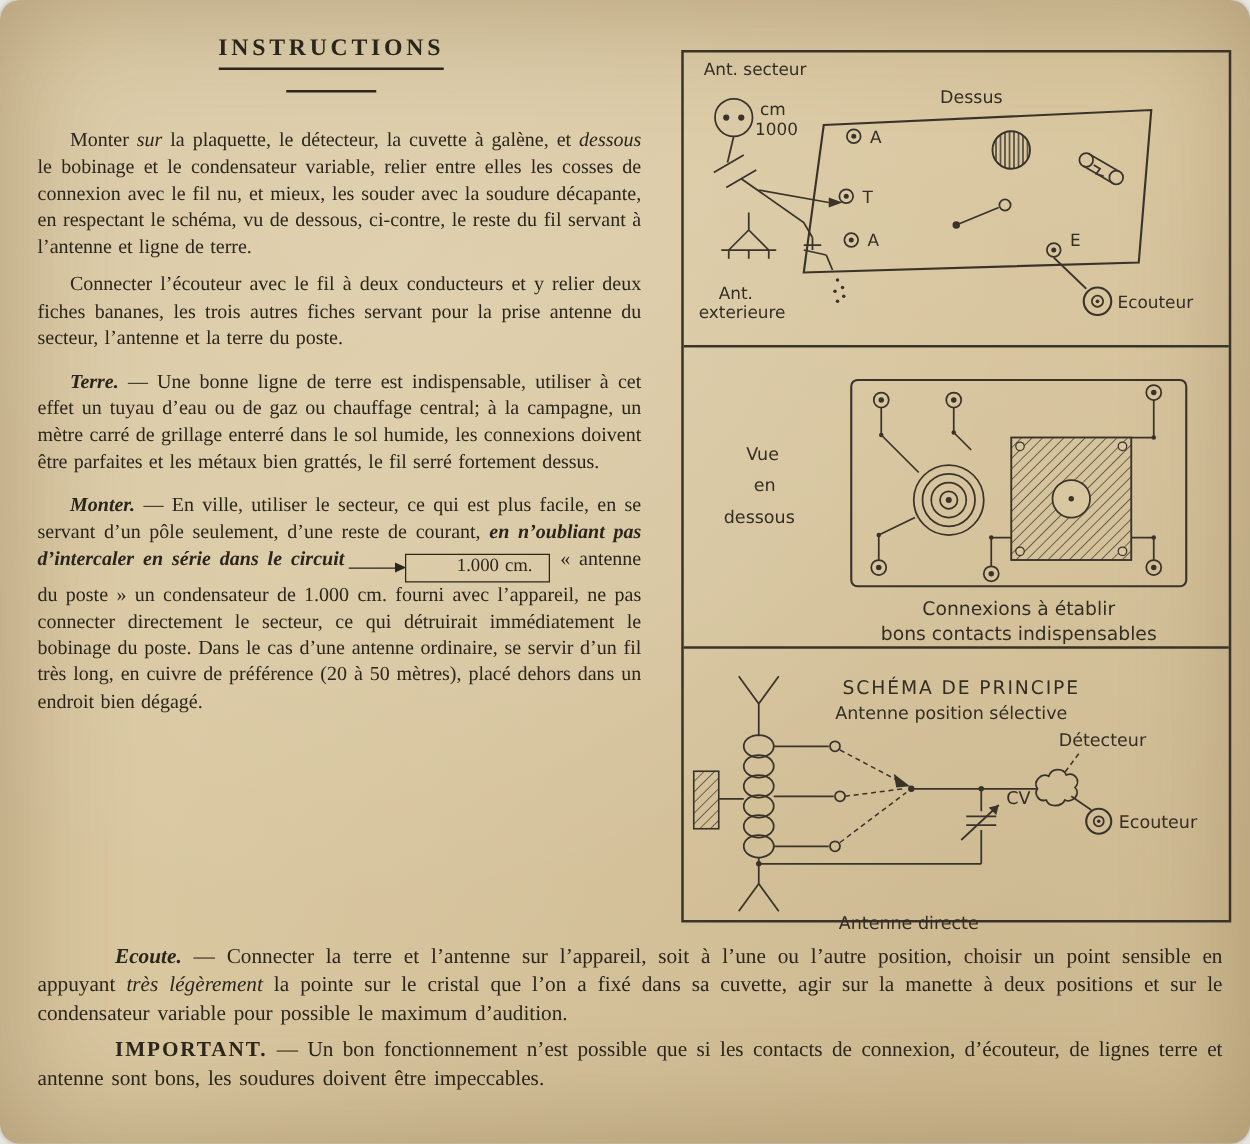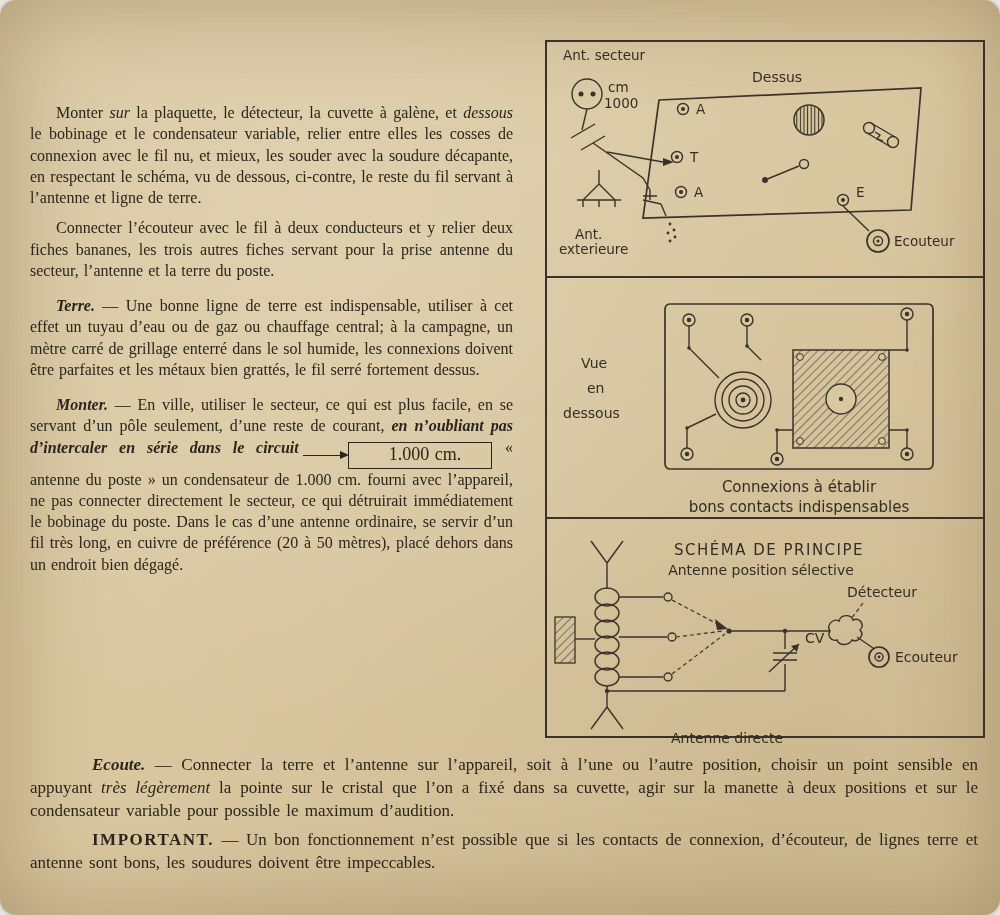--- a/index.html
+++ b/index.html
@@ -33,53 +33,57 @@
   .para.sect { margin-top:14px; }
   .lead { font-weight:bold; font-style:italic; }
   .bi { font-weight:bold; font-style:italic; }
   
   .cap-note { display:inline-flex; align-items:center; vertical-align:-3px; margin:0 1px 0 4px; white-space:nowrap; }
   .arrow-line { display:inline-block; width:44px; height:0; border-top:1.5px solid #2b251c; position:relative; margin-right:1px; }
   .arrow-line::after {
     content:""; position:absolute; right:-2px; top:-5px;
     border-left:9px solid #2b251c; border-top:4px solid transparent; border-bottom:4px solid transparent;
   }
-  .cap-box { border:1.5px solid #2b251c; padding:0 30px 1px 14px; font-size:18px; font-style:normal; font-weight:normal; }
+  .cap-box { border:1.5px solid #2b251c; padding:0 13px 1px 14px; font-size:15px; font-style:normal; font-weight:normal; }
   
   .bottom-col {
     position:absolute; left:30px; top:753px; width:948px;
     font-size:17px; line-height:1.36; text-align:justify; word-spacing:2px;
   }
   .bottom-col .para { text-indent:62px; margin-bottom:6px; }
   .lead-caps { font-weight:bold; letter-spacing:1.5px; }
   
   .diagram-box {
     position:absolute; left:545px; top:40px; width:440px; height:698px;
     border:2px solid #3a332a; display:flex; flex-direction:column;gap:12px;
   }
   .panel1 { height:236px; border-bottom:2px solid #3a332a; }
-  .panel2 { height:229px; border-bottom:2px solid #3a332a; }
+  .panel2 { height:229px; border-bottom:2px solid #3a332a;padding-left:16px; }
   .panel3 { flex:1;text-align:right; }
   .panel svg { display:block; }
   .ln { fill:none; stroke:#3a332a; stroke-width:1.4; }
   .ln2 { fill:none; stroke:#3a332a; stroke-width:1.7; }
   .lnd { fill:none; stroke:#3a332a; stroke-width:1.2; stroke-dasharray:4 3; }
   .dot { fill:#3a332a; stroke:none; }
   .paperfill { fill:#d9c7a0; }
   .dl { font-family:"DejaVu Sans", sans-serif; font-size:13.5px; fill:#332d24; }
   .dl14 { font-size:14px; }
   .dl15 { font-size:15px; }
   .dlm { text-anchor:middle; }
   .dlsp { letter-spacing:1.5px; }
 </style>
 </head>
 <body>
 
 <div class="paper">
 
+  <div class="title-block">
+    <h1>INSTRUCTIONS</h1>
+    <div class="title-rule"></div>
+  </div>
 
   <div class="left-col">
     <p class="para"><span>Monter </span><em>sur</em><span> la plaquette, le détecteur, la cuvette à galène, et </span><em>dessous</em><span> le bobinage et le condensateur variable, relier entre elles les cosses de connexion avec le fil nu, et mieux, les souder avec la soudure décapante, en respectant le schéma, vu de dessous, ci-contre, le reste du fil servant à l’antenne et ligne de terre.</span></p>
 
     <p class="para"><span>Connecter l’écouteur avec le fil à deux conducteurs et y relier deux fiches bananes, les trois autres fiches servant pour la prise antenne du secteur, l’antenne et la terre du poste.</span></p>
 
     <p class="para sect"><span class="lead">Terre.</span><span> — Une bonne ligne de terre est indispensable, utiliser à cet effet un tuyau d’eau ou de gaz ou chauffage central; à la campagne, un mètre carré de grillage enterré dans le sol humide, les connexions doivent être parfaites et les métaux bien grattés, le fil serré fortement dessus.</span></p>
 
     <p class="para sect"><span class="lead">Monter.</span><span> — En ville, utiliser le secteur, ce qui est plus facile, en se servant d’un pôle seulement, d’une reste de courant, </span><span class="bi">en n’oubliant pas d’intercaler en série dans le circuit</span><span class="cap-note">
           <span class="arrow-line"></span>

